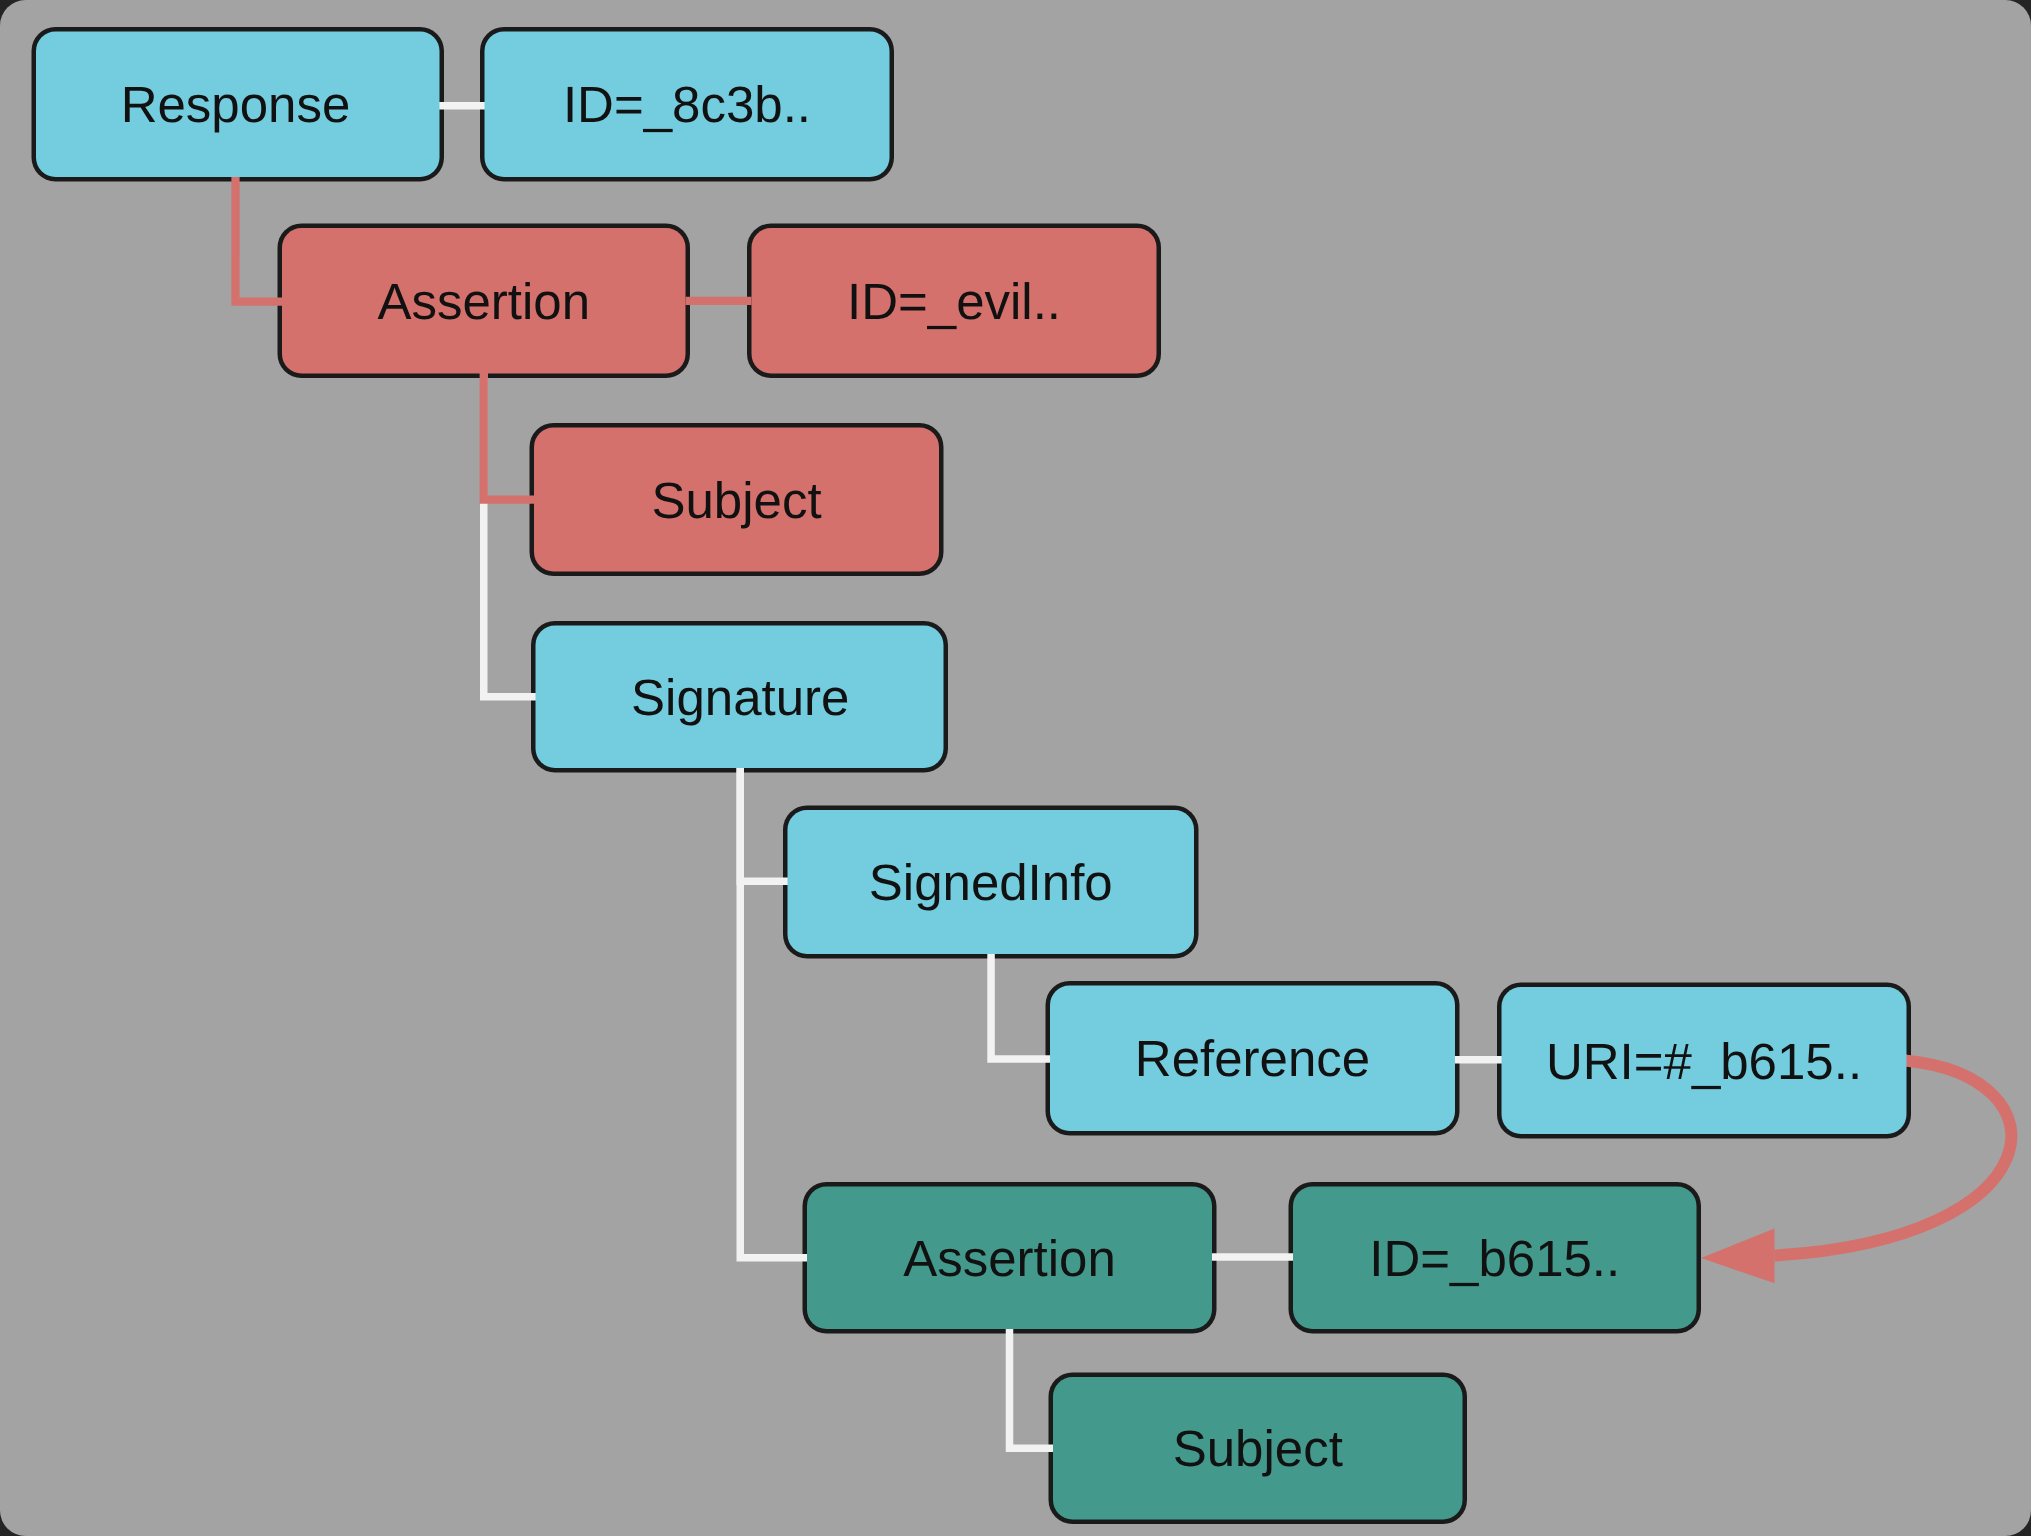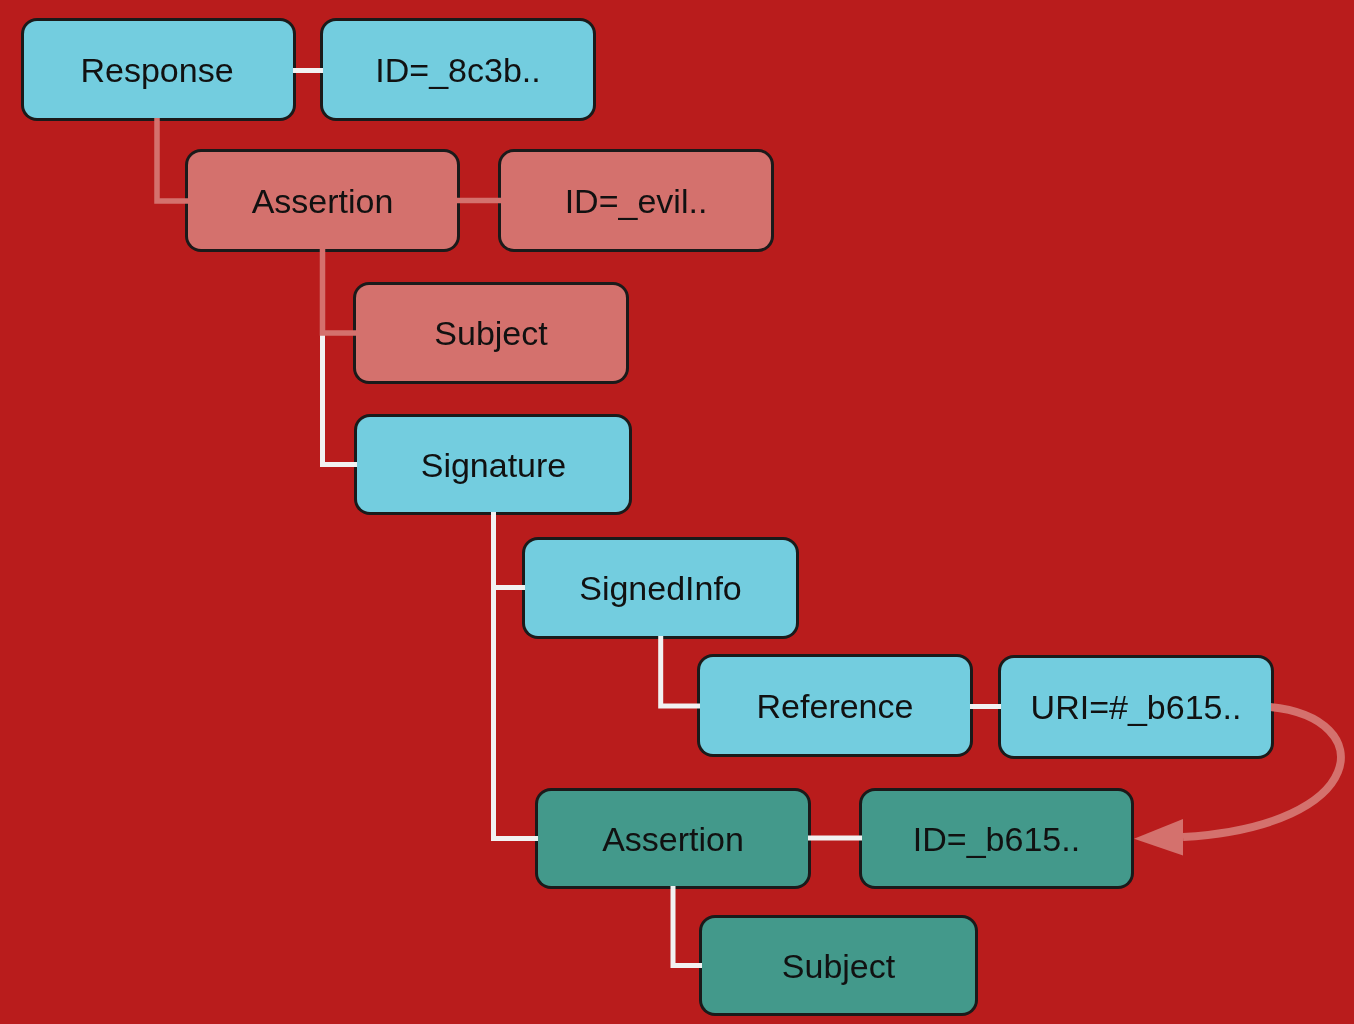--- a/index.html
+++ b/index.html
@@ -1,16 +1,16 @@
 <!DOCTYPE html>
 <html><head>
 <meta charset="utf-8">
 <style>
   html,body{margin:0;padding:0;background:#242424;}
-  #stage{position:relative;width:1354px;height:1024px;background:#b91c1c;overflow:hidden;}
+  #stage{position:relative;width:1354px;height:1024px;background:#a3a3a3;overflow:hidden;border-radius:17px;}
   svg{display:block;}
   text{font-family:"Liberation Sans",sans-serif;font-size:34px;fill:#111111;}
 </style>
 </head>
 <body>
 <div id="stage">
 <svg width="1354" height="1024" viewBox="0 0 1354 1024">
 
   <g fill="#1a1a1a">
     <rect x="21" y="18" width="275" height="103" rx="16"></rect>

